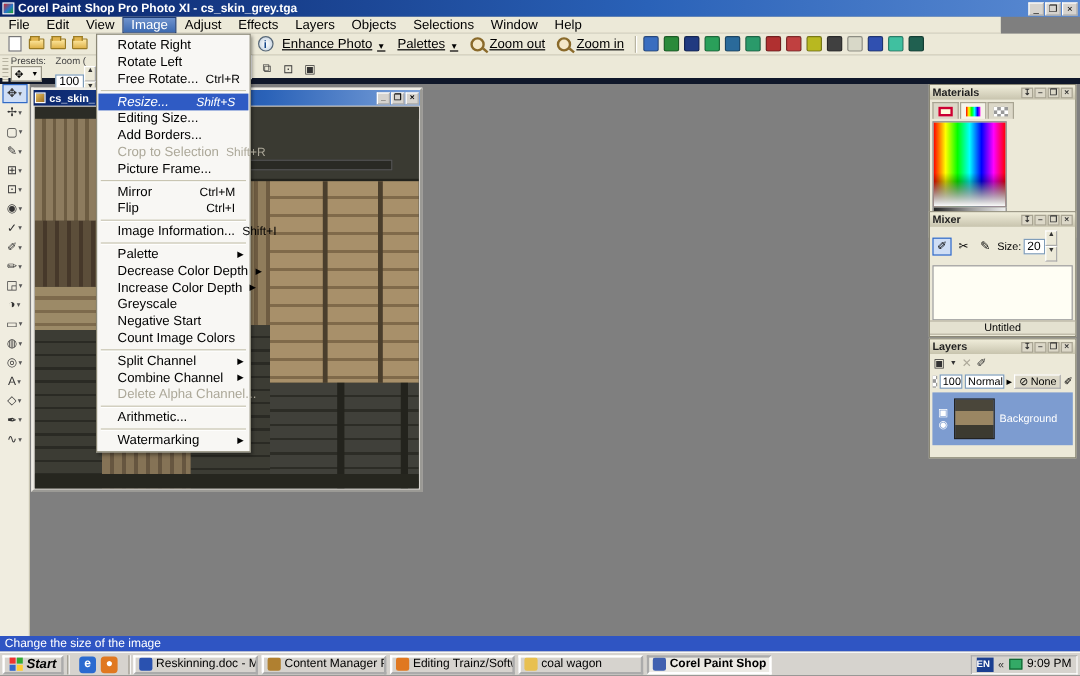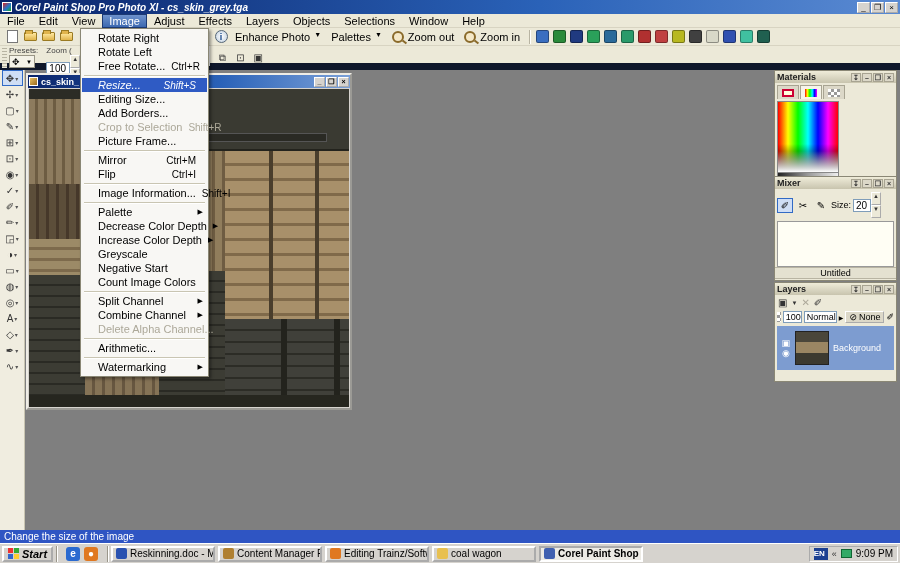--- a/index.html
+++ b/index.html
@@ -4,47 +4,47 @@
 <style>
   * { margin:0; padding:0; box-sizing:border-box; }
   html,body { width:900px; height:563px; overflow:hidden; }
   body { font-family:"Liberation Sans", sans-serif; font-size:11px; background:#7f7f7f; position:relative; }
 
   
   .titlebar { position:absolute; left:0; top:0; width:900px; height:14px;
     background:linear-gradient(90deg,#0a246a,#2a62b8 60%,#5a8ad2);
     color:#fff; display:flex; align-items:center; padding:0 2px; }
   .titlebar .ttl { font-weight:bold; font-size:10px; margin-left:3px; flex:1;
-    white-space:nowrap; overflow:hidden;font-style:italic; }
+    white-space:nowrap; overflow:hidden; }
   .appicon { width:10px; height:10px; background:linear-gradient(135deg,#d22,#27c 55%,#2a2); border:1px solid #fff; }
   .winbtn { width:13px; height:11px; margin-left:1px; background:#d6d3ce; border:1px outset #fff;
     font-size:8px; line-height:9px; text-align:center; color:#000; }
 
-  .menubar { position:absolute; left:0; top:14px; width:900px; height:14px; background:#ece9d8;
+  .menubar { position:absolute; left:0; top:14px; width:834px; height:14px; background:#ece9d8;
     display:flex; align-items:center; border-bottom:1px solid #d8d4c2; }
   .menubar .m { padding:1px 7px; color:#000; }
   .menubar .m.active { background:linear-gradient(#6f93cd,#3c69b0); color:#fff; border:1px solid #1c3a74; padding:0 6px; }
 
   .toolbar1 { position:absolute; left:0; top:28px; width:900px; height:18px; background:#ece9d8;
     display:flex; align-items:center; border-bottom:1px solid #d8d4c2; padding-left:3px; }
   .tbico { width:16px; height:15px; margin:0 1px; display:inline-flex; align-items:center; justify-content:center;
     font-size:10px; color:#333; }
   .tbico .pg { width:11px; height:13px; background:#fff; border:1px solid #777; }
   .tbico .fold { width:13px; height:9px; background:linear-gradient(#ffe9a0,#e0b44c); border:1px solid #9a7a22; border-radius:1px; position:relative; }
   .tbico .fold::before { content:""; position:absolute; left:0; top:-3px; width:6px; height:3px; background:#e0b44c; border:1px solid #9a7a22; border-bottom:none; }
   .sep { width:1px; height:14px; background:#b8b4a2; margin:0 4px; box-shadow:1px 0 0 #fff; }
-  .tbtn { display:flex; align-items:flex-start; padding:1px 5px; color:#000; }
+  .tbtn { display:flex; align-items:flex-end; padding:1px 5px; color:#000;text-decoration:underline; }
   .tbtn .dd { font-size:7px; margin-left:4px; }
   .mag { width:12px; height:12px; border:2px solid #8a6a2a; border-radius:50%; position:relative; margin-right:4px; background:#f4e8c8; }
   .mag::after { content:""; position:absolute; width:5px; height:2px; background:#8a6a2a; right:-5px; bottom:-2px; transform:rotate(40deg); }
   .fx { width:13px; height:13px; margin:0 2px; border-radius:2px; border:1px solid rgba(0,0,0,.35); }
   .info-ico { width:13px; height:13px; border-radius:50%; background:radial-gradient(#fff,#bcd); border:1px solid #567; color:#148; font-weight:bold; font-size:9px; text-align:center; line-height:12px; }
 
   .toolbar2 { position:absolute; left:0; top:46px; width:900px; height:24px; background:#ece9d8;
-    display:flex; align-items:flex-start; border-bottom:7px solid #0f172a; padding-left:2px; }
+    display:flex; align-items:flex-start; border-bottom:5px solid #0f172a; padding-left:2px; }
   .grip { width:5px; height:20px; margin:2px 2px 0 0; background:repeating-linear-gradient(#b8b4a2 0 1px,#ece9d8 1px 3px); }
   .t2group { margin-right:8px; }
   .t2cap { font-size:8px; color:#444; line-height:9px; }
   .t2ctl { display:flex; align-items:center; }
   .handbox { width:26px; height:13px; background:#f4f2e8; border:1px solid #9a9686; display:flex; align-items:center; justify-content:space-between; padding:0 2px; font-size:9px; }
   .spin { display:flex; align-items:center; }
   .spin .val { width:24px; height:13px; background:#fff; border:1px solid #7f9db9; font-size:10px; padding-left:2px; line-height:12px; }
   .spin .arr { width:10px; height:13px; background:#ece9d8; border:1px outset #fff; font-size:6px; line-height:6px; text-align:center; color:#333; }
 
   

